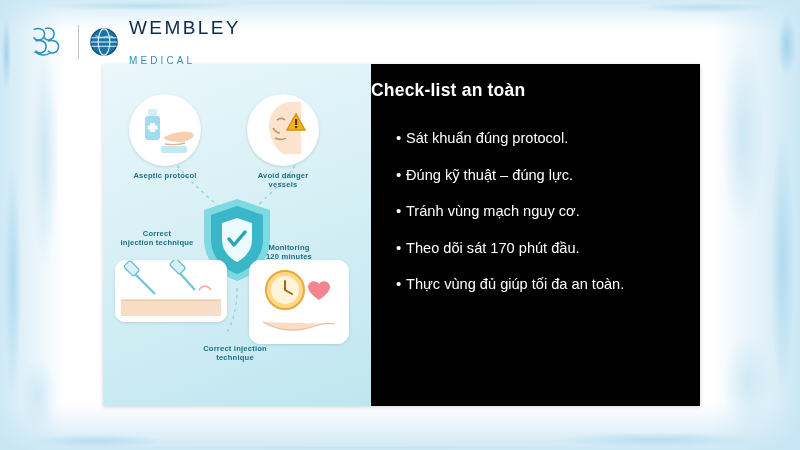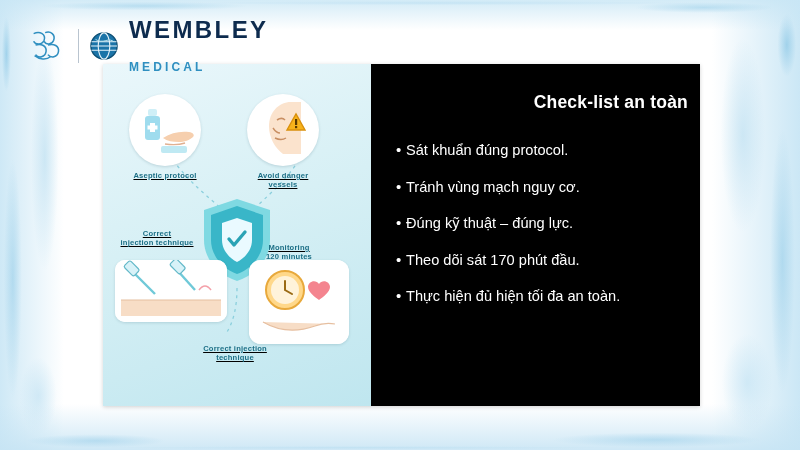--- a/index.html
+++ b/index.html
@@ -93,31 +93,30 @@
     width: 30px;
     height: 30px;
     flex: 0 0 auto;
   }
   .brand-text {
     display: flex;
     flex-direction: column;
     line-height: 1;
   }
   .brand-name {
-    font-size: 24px;
-    font-weight: bold;
+    font-size: 19px;
+    font-weight: normal;
     letter-spacing: 2.4px;
     color: #0d2b4e;
   }
   .brand-sub {
     margin-top: 19px;
-    font-size: 12px;
+    font-size: 10px;
     letter-spacing: 3.1px;
     color: #2f8fc0;
-    font-weight: bold;
   }
 
   
   .card {
     position: absolute;
     left: 103px;
     top: 64px;
     width: 597px;
     height: 342px;
     display: flex;
@@ -140,21 +139,20 @@
 
   
   .infog {
     position: absolute;
     inset: 0;
   }
   .node {
     position: absolute;
     text-align: center;
     width: 92px;
-    text-decoration: underline;
   }
   .node .bubble {
     width: 72px;
     height: 72px;
     margin: 0 auto;
     border-radius: 50%;
     background: #ffffff;
     box-shadow: 0 1px 3px rgba(20,70,90,0.18);
     display: flex;
     align-items: center;
@@ -184,23 +182,23 @@
     height: 88px;
   }
 
   .curve {
     position: absolute;
     inset: 0;
   }
 
   
   .panel-title {
-    margin: 12px;
+    margin: 0;
     padding: 16px 0 0 0;
-    text-align: right;
+    text-align: left;
     font-size: 17.5px;
     font-weight: bold;
     letter-spacing: .2px;
     color: #ffffff;
   }
   .bullets {
     margin: 28px 0 12px 0;
     padding: 0 18px 0 26px;
     list-style: none;
   }
@@ -355,21 +353,21 @@
           <div class="cap">Correct injection<br>technique</div>
         </div>
 
       </div>
     </div>
 
     <div class="card-right">
       <h1 class="panel-title">Check-list an toàn</h1>
       <ul class="bullets">
         <li>Sát khuẩn đúng protocol.</li>
+        <li>Đúng kỹ thuật – đúng lực.</li>
         <li>Tránh vùng mạch nguy cơ.</li>
-        <li>Đúng kỹ thuật – đúng lực.</li>
         <li>Theo dõi sát 170 phút đầu.</li>
-        <li>Thực hiện đủ hiện tối đa an toàn.</li>
+        <li>Thực vùng đủ giúp tối đa an toàn.</li>
       </ul>
     </div>
 
   </div>
 </div>
 
 </body></html>

